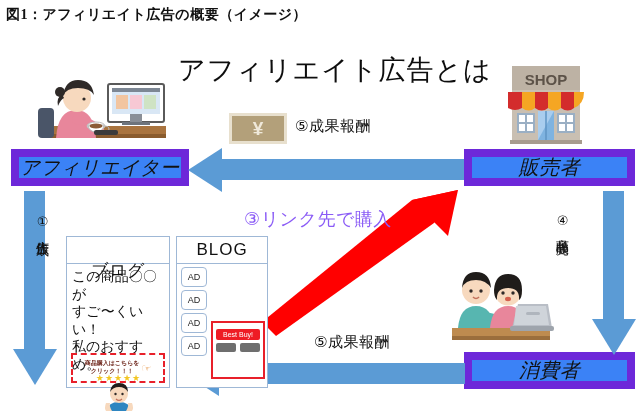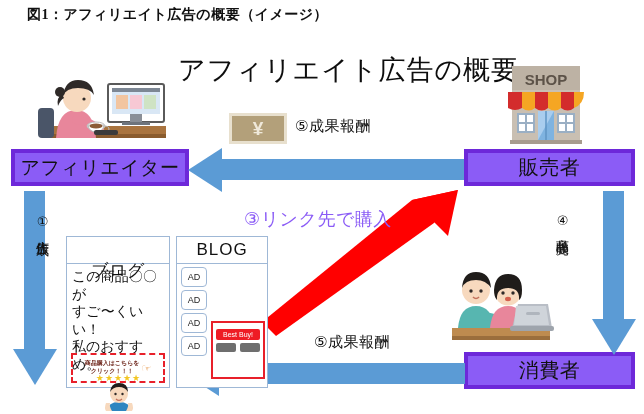--- a/index.html
+++ b/index.html
@@ -20,41 +20,41 @@
 
   
   #figure-caption {
     left: 6px; top: 6px;
     font-family: "Liberation Serif", "DejaVu Serif", serif;
     font-size: 14px;
     font-weight: 700;
     color: #111111;
     letter-spacing: 0.5px;
     white-space: nowrap;
-    margin-left: 21px;
   }
 
   
   #main-title {
     left: 178px; top: 52px;
     font-size: 27px;
     font-weight: 400;
     color: #0d0d0d;
     letter-spacing: 1px;
     white-space: nowrap;
   }
 
   
   .entity-box {
-    border: 4px solid #6d28d9;
-    background: #8b5cf6;
+    border: 8px solid #6d28d9;
+    background: #3b82f6;
     box-sizing: border-box;
     display: flex;
     align-items: center;
     justify-content: center;
+    font-style: italic;
   }
   .entity-box .entity-label {
     font-size: 19px;
     color: #111111;
     letter-spacing: 0.5px;
     white-space: nowrap;
   }
   #box-affiliator { left: 11px;  top: 149px; width: 178px; height: 37px; }
   #box-seller     { left: 464px; top: 149px; width: 171px; height: 37px; }
   #box-consumer   { left: 464px; top: 352px; width: 171px; height: 37px; }
@@ -226,21 +226,21 @@
   #illus-shop       { left: 500px; top: 56px;  width: 92px;  height: 90px; }
   #illus-consumers  { left: 450px; top: 258px; width: 106px; height: 90px; }
 </style>
 </head>
 <body>
 
 <div id="canvas">
 
   <div class="abs" id="figure-caption">図1：アフィリエイト広告の概要（イメージ）</div>
 
-  <div class="abs" id="main-title">アフィリエイト広告の概要</div>
+  <div class="abs" id="main-title">アフィリエイト広告とは</div>
 
   <div class="illus" id="illus-affiliator">
     <svg width="140" height="78" viewBox="0 0 140 78" xmlns="http://www.w3.org/2000/svg">
 
       <rect x="18" y="58" width="118" height="8" fill="#A9743F"></rect>
       <rect x="18" y="66" width="118" height="4" fill="#8A5C2E"></rect>
 
       <rect x="8" y="40" width="16" height="30" rx="4" fill="#4A5568"></rect>
 
       <path d="M26 70 q2-28 20-28 q18 0 20 28 z" fill="#E8869B"></path>

